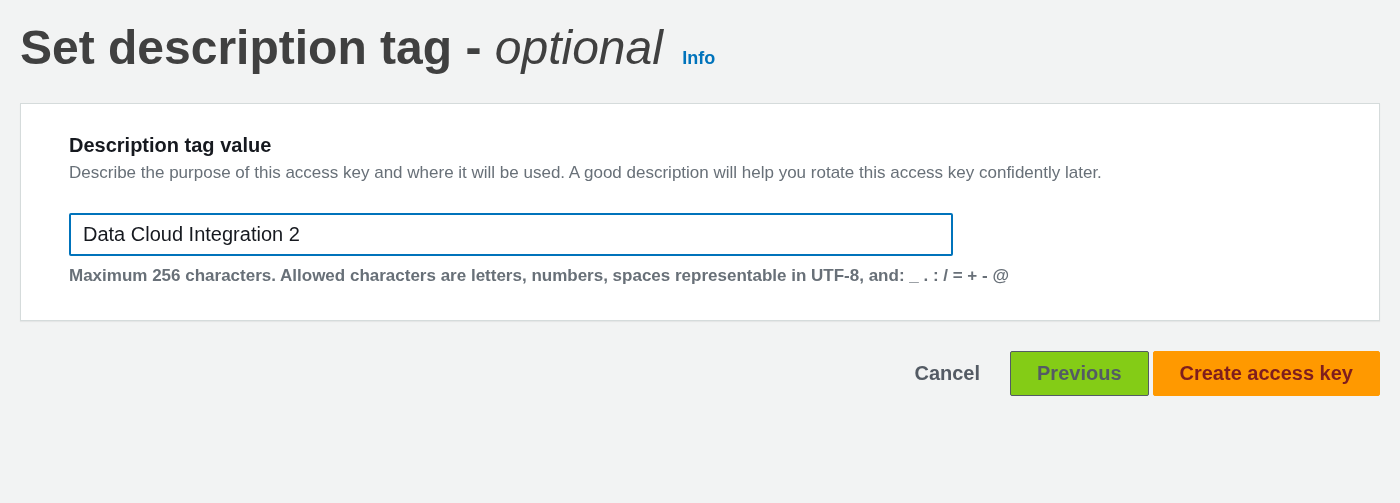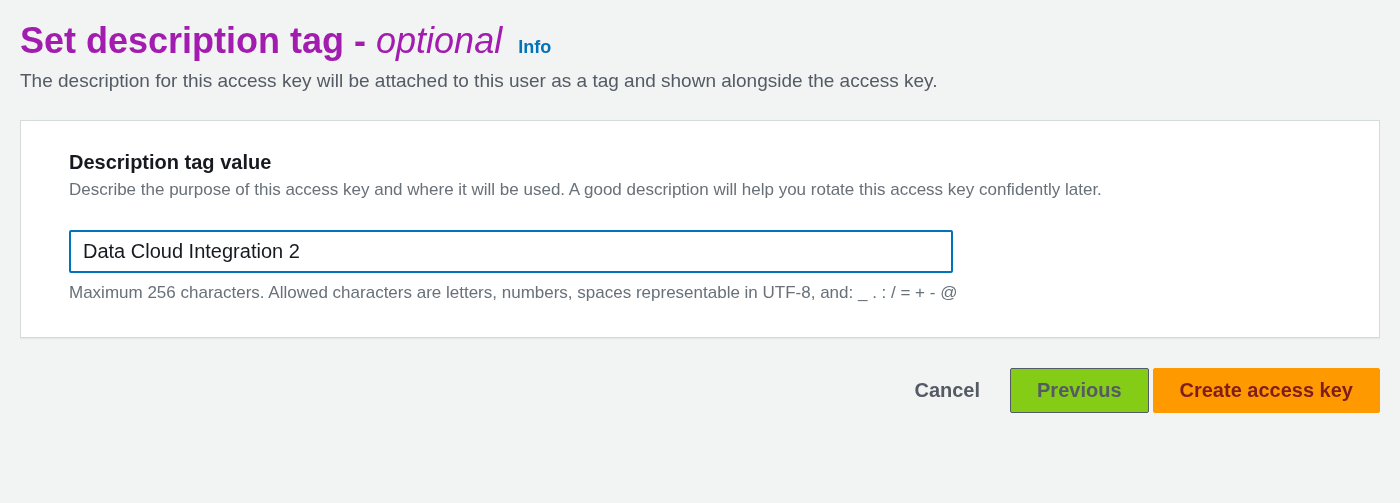--- a/index.html
+++ b/index.html
@@ -11,23 +11,23 @@
       font-family: "Amazon Ember", "Helvetica Neue", Arial, sans-serif;
       background-color: #f2f3f3;
       padding: 20px;
       width: 1400px;
       color: #16191f;
     }
     .page-header {
       margin-bottom: 28px;
     }
     .page-title {
-      font-size: 36px;
+      font-size: 48px;
       font-weight: 700;
-      color: #a21caf;
+      color: #404040;
       display: inline;
     }
     .page-title-optional {
       font-style: italic;
       font-weight: 400;
     }
     .info-link {
       font-size: 18px;
       font-weight: 700;
       color: #0073bb;
@@ -66,20 +66,21 @@
       border: 2px solid #0073bb;
       border-radius: 2px;
       outline: none;
       color: #16191f;
       font-family: inherit;
     }
     .field-constraint {
       font-size: 17px;
       color: #687078;
       margin-top: 10px;
+      font-weight: bold;
     }
     .footer-buttons {
       display: flex;
       justify-content: flex-end;
       align-items: center;
       gap: 4px;
       margin-top: 30px;
     }
     .btn {
       font-size: 20px;
@@ -109,21 +110,20 @@
 </head>
 <body>
 
 <div class="page-header">
   <div>
     <h1 class="page-title">
       <span>Set description tag - </span><span class="page-title-optional">optional</span>
     </h1>
     <a class="info-link">Info</a>
   </div>
-  <p class="page-subtitle">The description for this access key will be attached to this user as a tag and shown alongside the access key.</p>
 </div>
 
 <div class="card">
   <div class="field-label">Description tag value</div>
   <div class="field-hint">Describe the purpose of this access key and where it will be used. A good description will help you rotate this access key confidently later.</div>
   <input type="text" class="text-input" value="Data Cloud Integration 2" style="">
   <div class="field-constraint">Maximum 256 characters. Allowed characters are letters, numbers, spaces representable in UTF-8, and: _ . : / = + - @</div>
 </div>
 
 <div class="footer-buttons">

